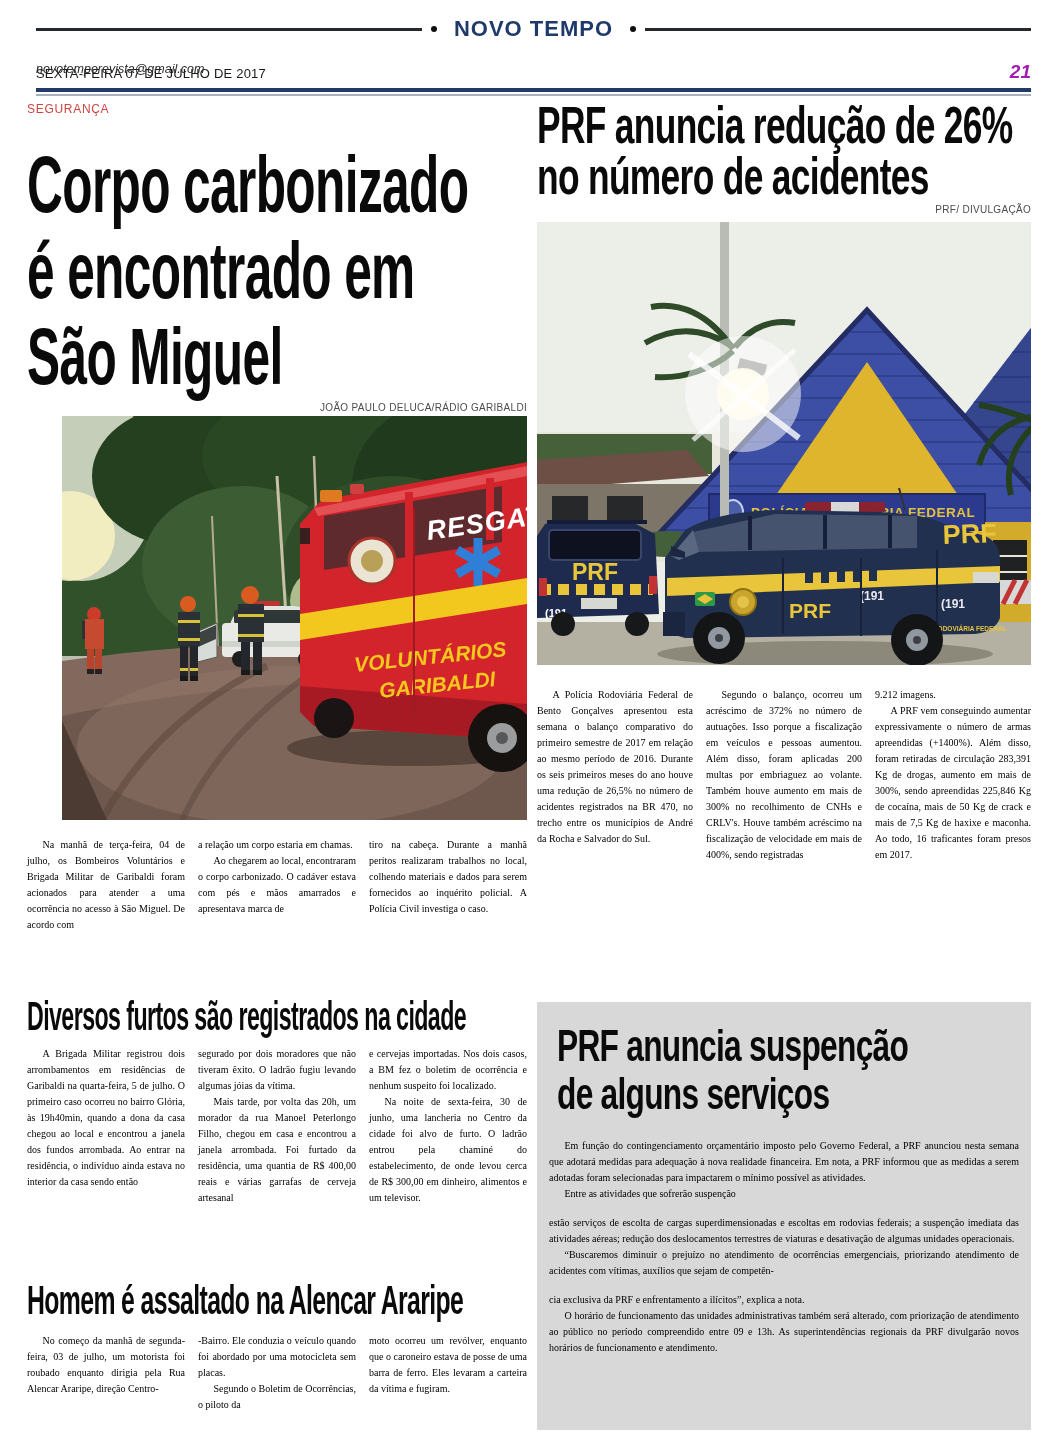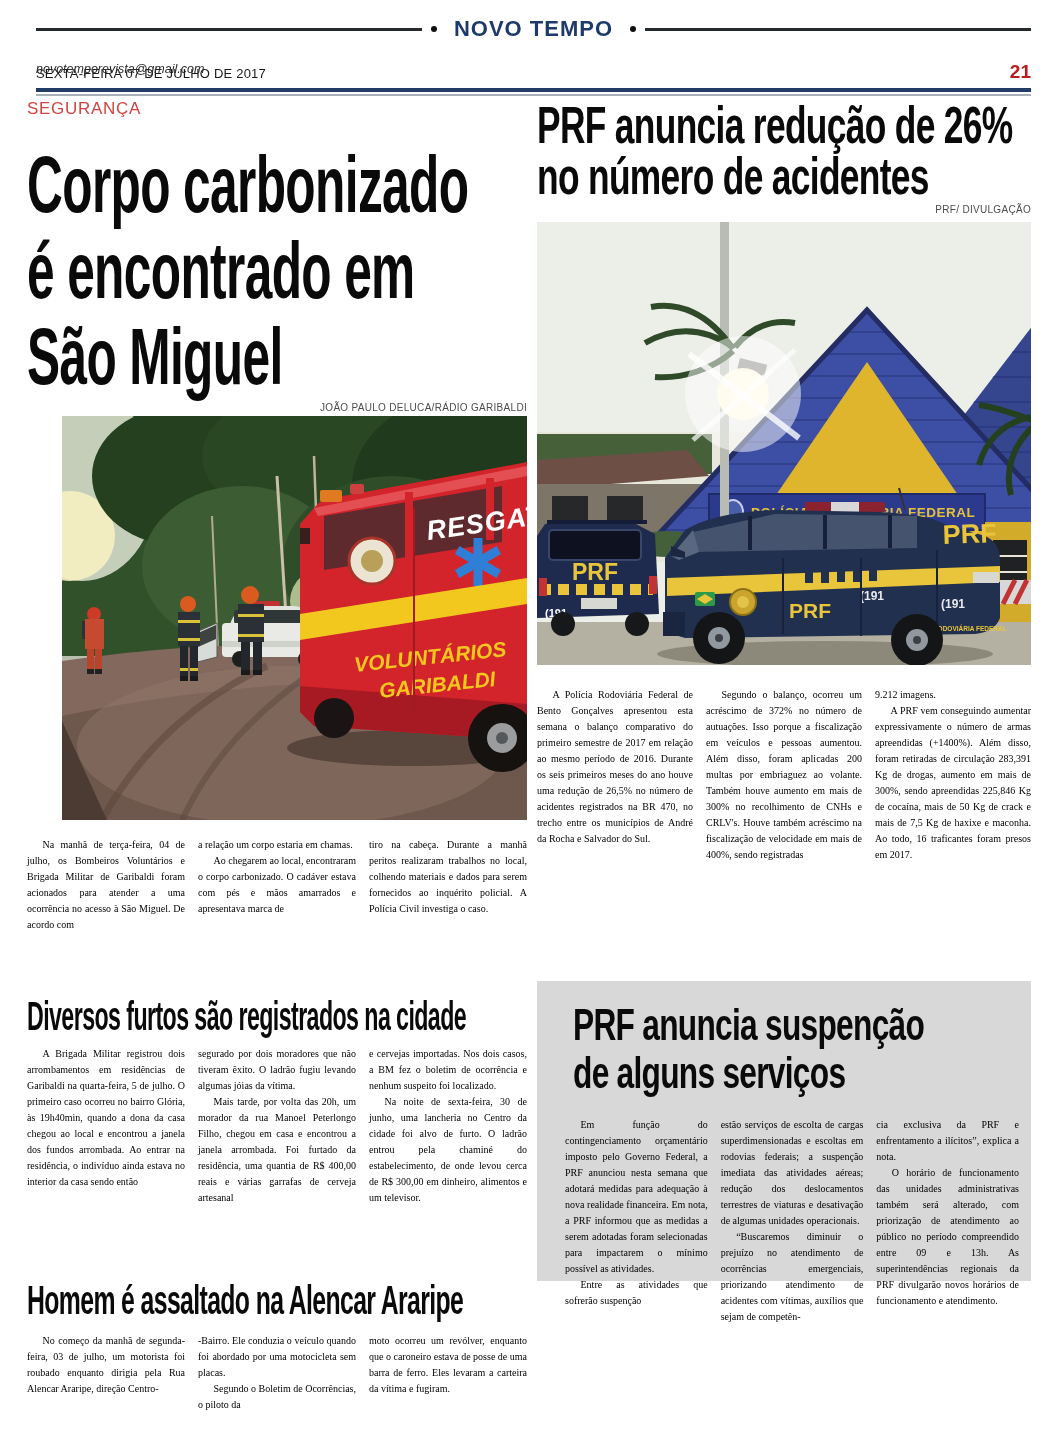--- a/index.html
+++ b/index.html
@@ -7,27 +7,27 @@
         font-family:"Liberation Sans",sans-serif;color:#111;}
   
   .masthead{position:absolute;left:36px;right:27px;top:0;}
   .mast-top{display:flex;align-items:center;gap:9px;margin-top:16px;}
   .mline{flex:1;height:3px;background:#24292e;}
   .mdot{width:6px;height:6px;border-radius:50%;background:#101010;flex:0 0 auto;}
   .mast-title{font-size:22px;font-weight:bold;color:#1d3a6a;letter-spacing:1px;margin:0 8px;white-space:nowrap;}
   .mast-row2{position:relative;height:22px;margin-top:19px;}
   .mast-date{position:absolute;left:0;top:5px;font-size:13px;color:#1a1a1a;letter-spacing:.2px;}
   .mast-email{position:absolute;left:0;right:0;top:1px;font-style:italic;font-size:12.5px;color:#2b2b2b;}
-  .mast-page{position:absolute;right:0;top:0;font-size:19px;font-weight:bold;color:#b91c1c;}
+  .mast-page{position:absolute;right:0;top:0;font-size:19px;font-weight:bold;color:#a21caf;font-style:italic;}
   .rule-a{height:4px;background:#223a66;margin-top:5px;}
   .rule-b{height:2px;background:#a9b0ba;margin-top:2px;}
   
   .col-left{position:absolute;left:27px;top:100px;width:500px;}
   .col-right{position:absolute;left:537px;top:100px;width:494px;}
-  .section-label{font-size:17px;line-height:18px;color:#cf4440;letter-spacing:.7px;}
+  .section-label{font-size:12px;line-height:18px;color:#cf4440;letter-spacing:.7px;}
   
   .hl{color:#0a0a0a;}
   .hl-line{font-weight:bold;white-space:nowrap;letter-spacing:-1px;
            transform:scaleX(var(--sx,.62));transform-origin:0 50%;}
   #corpo-headline{font-size:80px;line-height:86px;--sx:.62;margin-top:24px;height:258px;}
   #prf-headline{font-size:52px;line-height:51px;--sx:.68;height:102px;}
   #furtos-headline{font-size:40px;line-height:42px;--sx:.58;margin-top:8px;height:42px;}
   #homem-headline{font-size:40px;line-height:42px;--sx:.62;margin-top:9px;height:42px;}
   #susp-headline{font-size:44px;line-height:48px;--sx:.72;margin:6px 0 0 8px;height:96px;}
   .credit{font-size:10px;line-height:12px;color:#4c4c4c;text-align:right;letter-spacing:.3px;margin-top:2px;}
@@ -37,22 +37,22 @@
   
   .bt-cols{display:flex;gap:13px;}
   .bt-col{flex:1;font-family:"Liberation Serif",serif;font-size:10px;line-height:16px;
           color:#000000;text-align:justify;hyphens:auto;}
   .bt-col p{margin:0;text-indent:1.55em;}
   .bt-col p.cont{text-indent:0;}
   #corpo-body{margin-top:17px;height:150px;}
   #furtos-body{margin-top:9px;height:224px;}
   #homem-body{margin-top:12px;}
   #prf-body{margin-top:22px;height:268px;}
-  .grey-box{margin-top:26px;background:#d8d8d8;height:300px;box-sizing:border-box;padding:14px 12px 18px 28px;}
-  #susp-body{margin-top:20px;}
+  .grey-box{margin-top:47px;background:#d8d8d8;height:428px;box-sizing:border-box;padding:14px 12px 18px 12px;}
+  #susp-body{margin-top:20px;flex-direction:column;}
 </style>
 </head>
 <body>
 
 <div class="page">
 
   <div class="masthead">
     <div class="mast-top">
       <div class="mline"></div>
       <div class="mdot"></div>

